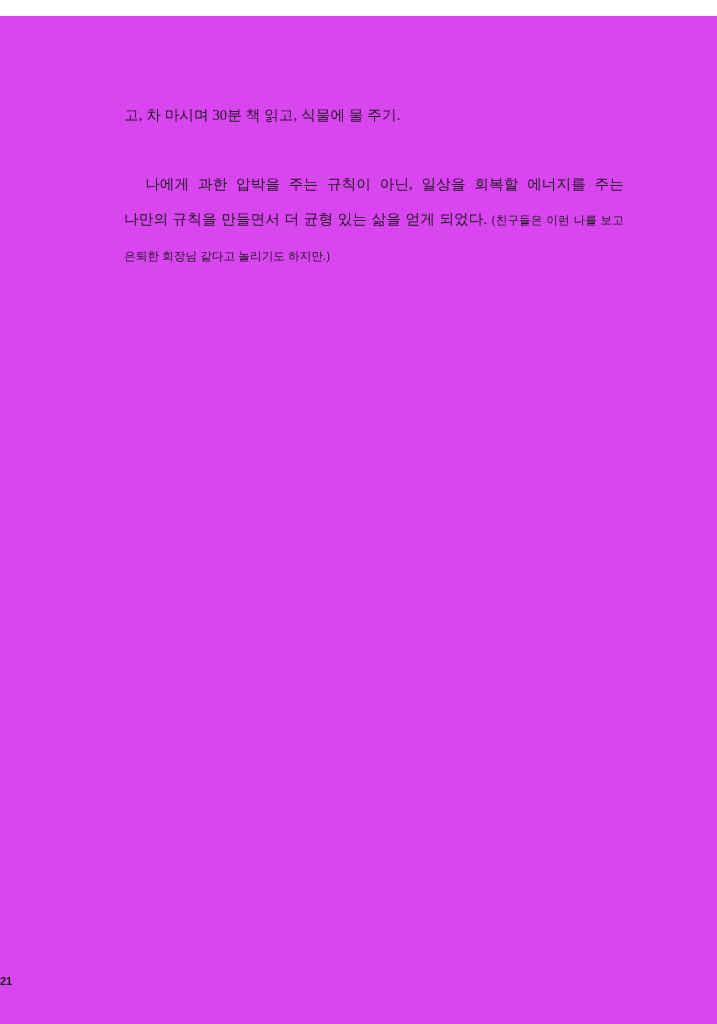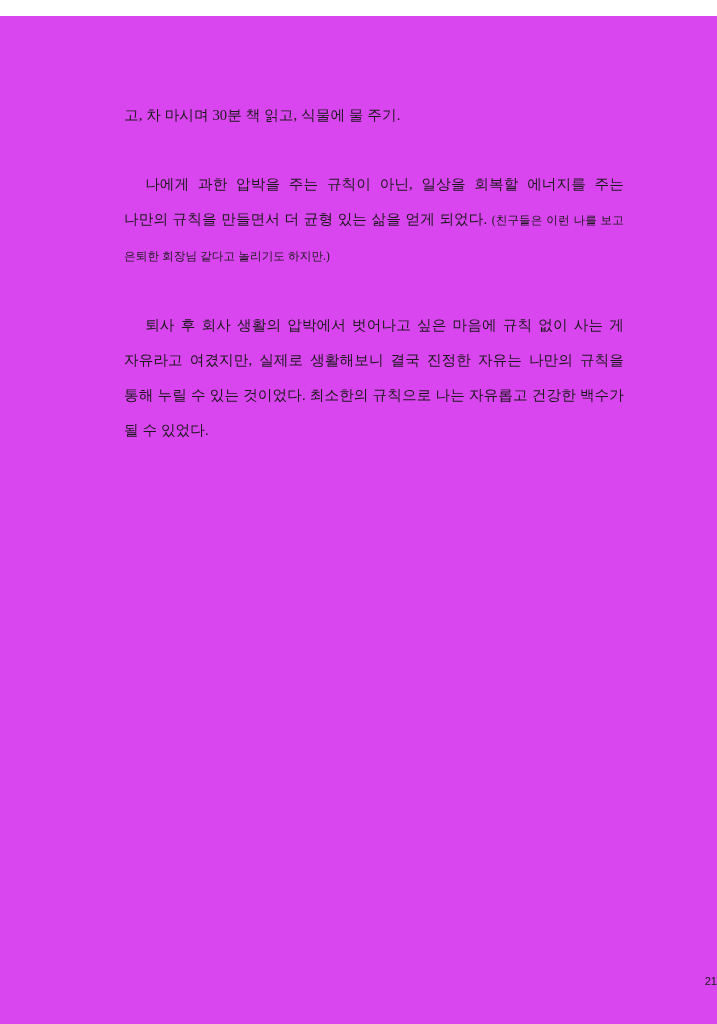--- a/index.html
+++ b/index.html
@@ -40,37 +40,36 @@
     text-indent: 1.45em;
   }
   .small-note {
     font-size: 11.6px;
   }
   .page-number {
     position: absolute;
     left: 0;
     right: 0;
     top: 959px;
-    text-align: right;
+    text-align: left;
     font-family: "Liberation Sans", "DejaVu Sans", sans-serif;
     font-size: 11px;
-    font-weight: normal;
+    font-weight: bold;
     color: #1a1a1a;
   }
 </style>
 </head>
 <body>
 
 <div class="page">
 
   <div class="text-block">
 
     <p class="para">고, 차 마시며 30분 책 읽고, 식물에 물 주기.</p>
 
     <p class="para indent"><span>나에게 과한 압박을 주는 규칙이 아닌, 일상을 회복할 에너지를 주는 나만의 규칙을 만들면서 더 균형 있는 삶을 얻게 되었다. </span><span class="small-note">(친구들은 이런 나를 보고 은퇴한 회장님 같다고 놀리기도 하지만.)</span></p>
 
-    <p class="para indent">퇴사 후 회사 생활의 압박에서 벗어나고 싶은 마음에 규칙 없이 사는 게 자유라고 여겼지만, 실제로 생활해보니 결국 진정한 자유는 나만의 규칙을 통해 누릴 수 있는 것이었다. 최소한의 규칙으로 나는 자유롭고 건강한 백수가 될 수 있었다.</p>
 
   </div>
 
   <div class="page-number">21</div>
 
 </div>
 
 </body></html>

